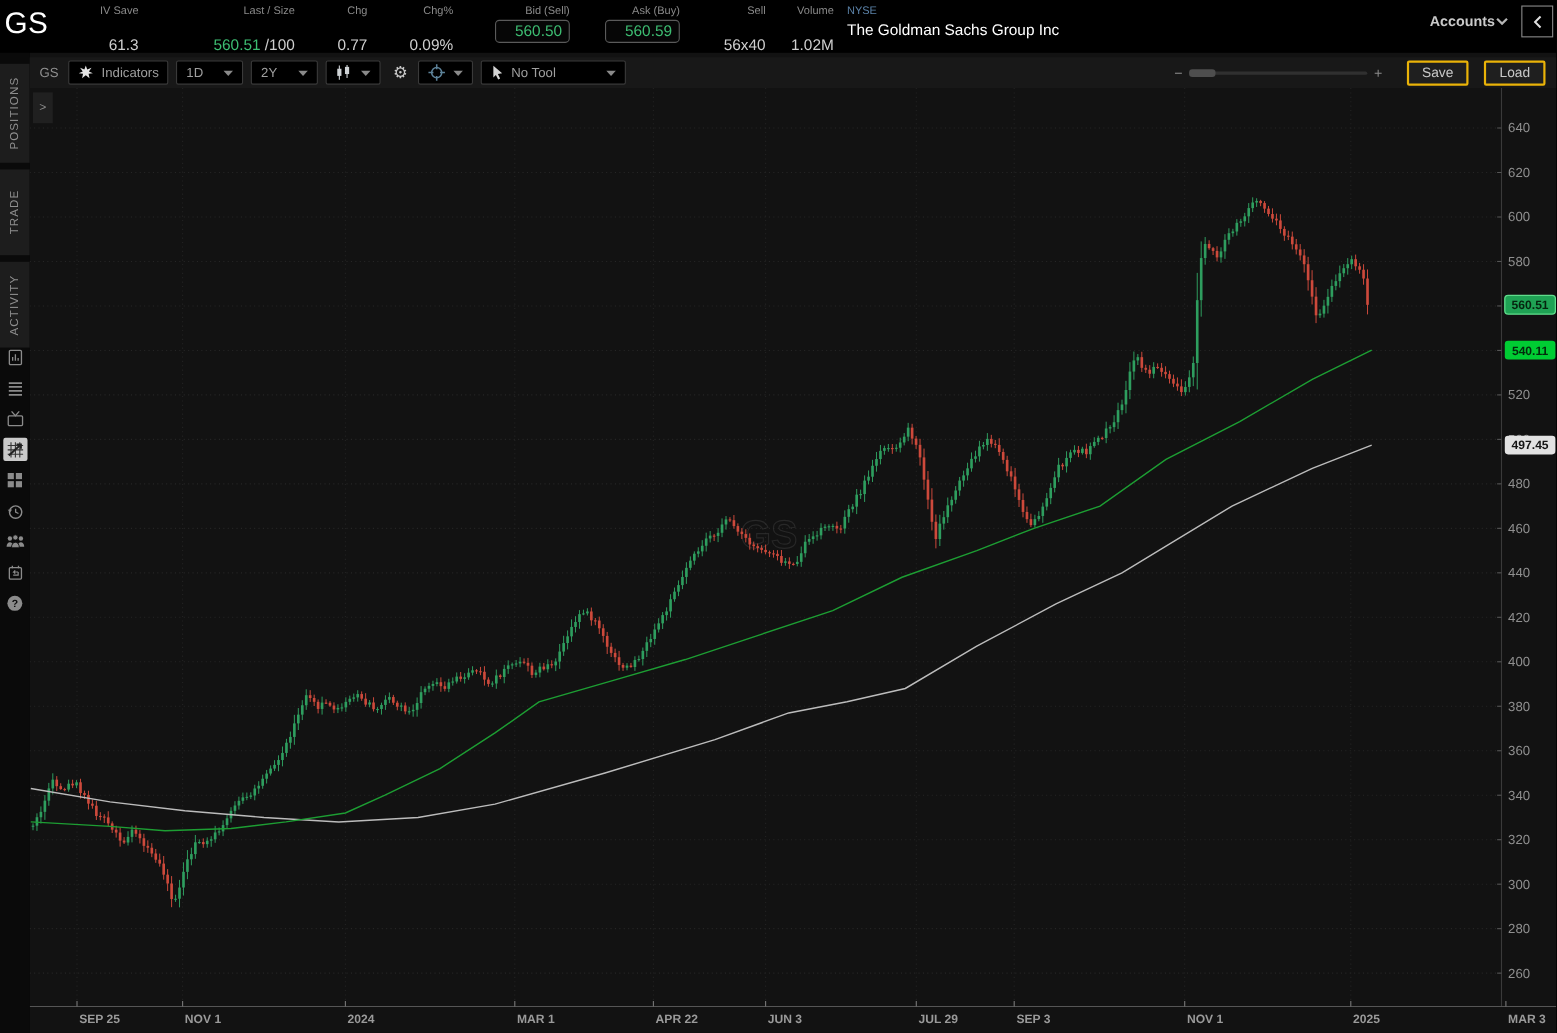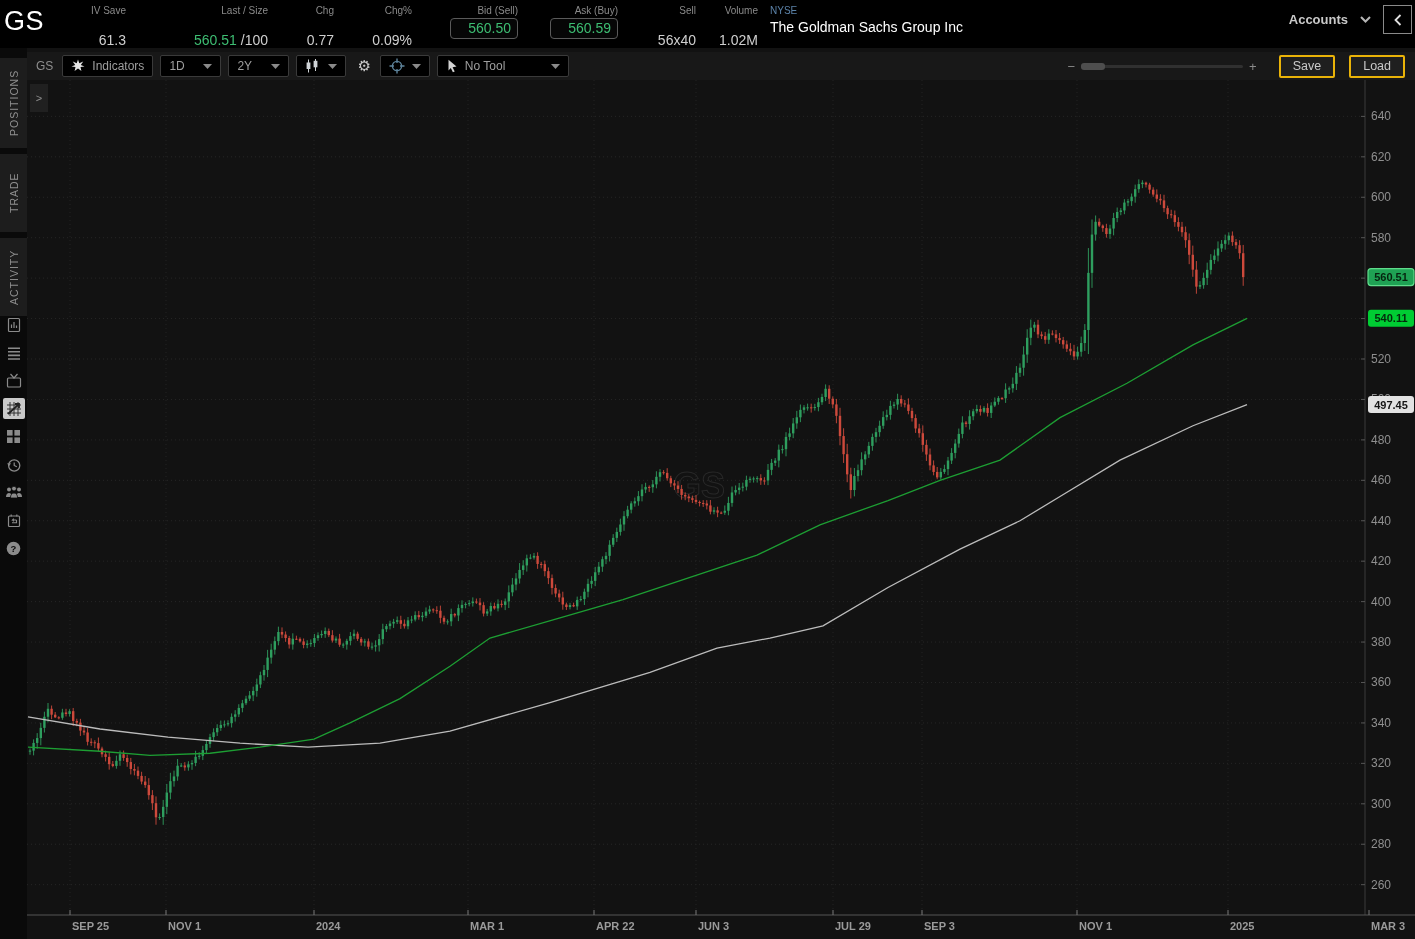--- a/index.html
+++ b/index.html
@@ -14,21 +14,21 @@
   .hcol .lab{font-size:10px;color:#8a8a8a;line-height:13px;white-space:nowrap;}
   .hcol .val{font-size:14px;color:#cfcfcf;line-height:19px;margin-top:14px;white-space:nowrap;}
   .green{color:#3dbd72;}
   .dim{color:#8f8f8f;}
   .valbox{width:68px;height:21px;border:1px solid #5a5a5a;border-radius:4px;background:#060606;
           color:#3dbd72;font-size:14px;text-align:right;padding:1px 6px 0 0;margin-top:1px;}
   .namecol{display:flex;flex-direction:column;align-items:flex-start;margin-top:4px;}
   .exch{font-size:10px;color:#5b82a8;line-height:13px;}
   .company{font-size:14px;color:#fff;line-height:19px;margin-top:1px;white-space:nowrap;}
   .hspacer{flex:1;}
-  .accounts{display:flex;align-items:center;gap:12px;margin-top:12px;color:#c9c9c9;
+  .accounts{display:flex;align-items:center;gap:1px;margin-top:12px;color:#c9c9c9;
             font-size:13px;font-weight:bold;cursor:pointer;}
   .collapse-btn{width:29px;height:29px;border:1px solid #8a8a8a;margin:5px 3px 0 12px;
                 display:flex;align-items:center;justify-content:center;cursor:pointer;background:#000;}
   
   .sidebar{position:absolute;left:0;top:48px;width:27px;height:891px;background:#0a0a0a;}
   .vtab{width:27px;background:#1d1d1d;color:#8f8f8f;display:flex;align-items:center;justify-content:center;
         writing-mode:vertical-rl;transform:rotate(180deg);font-size:10.5px;letter-spacing:1px;
         margin-bottom:6px;cursor:pointer;}
   .vtab.t1{height:90px;margin-top:10px;}
   .vtab.t2{height:78px;}

